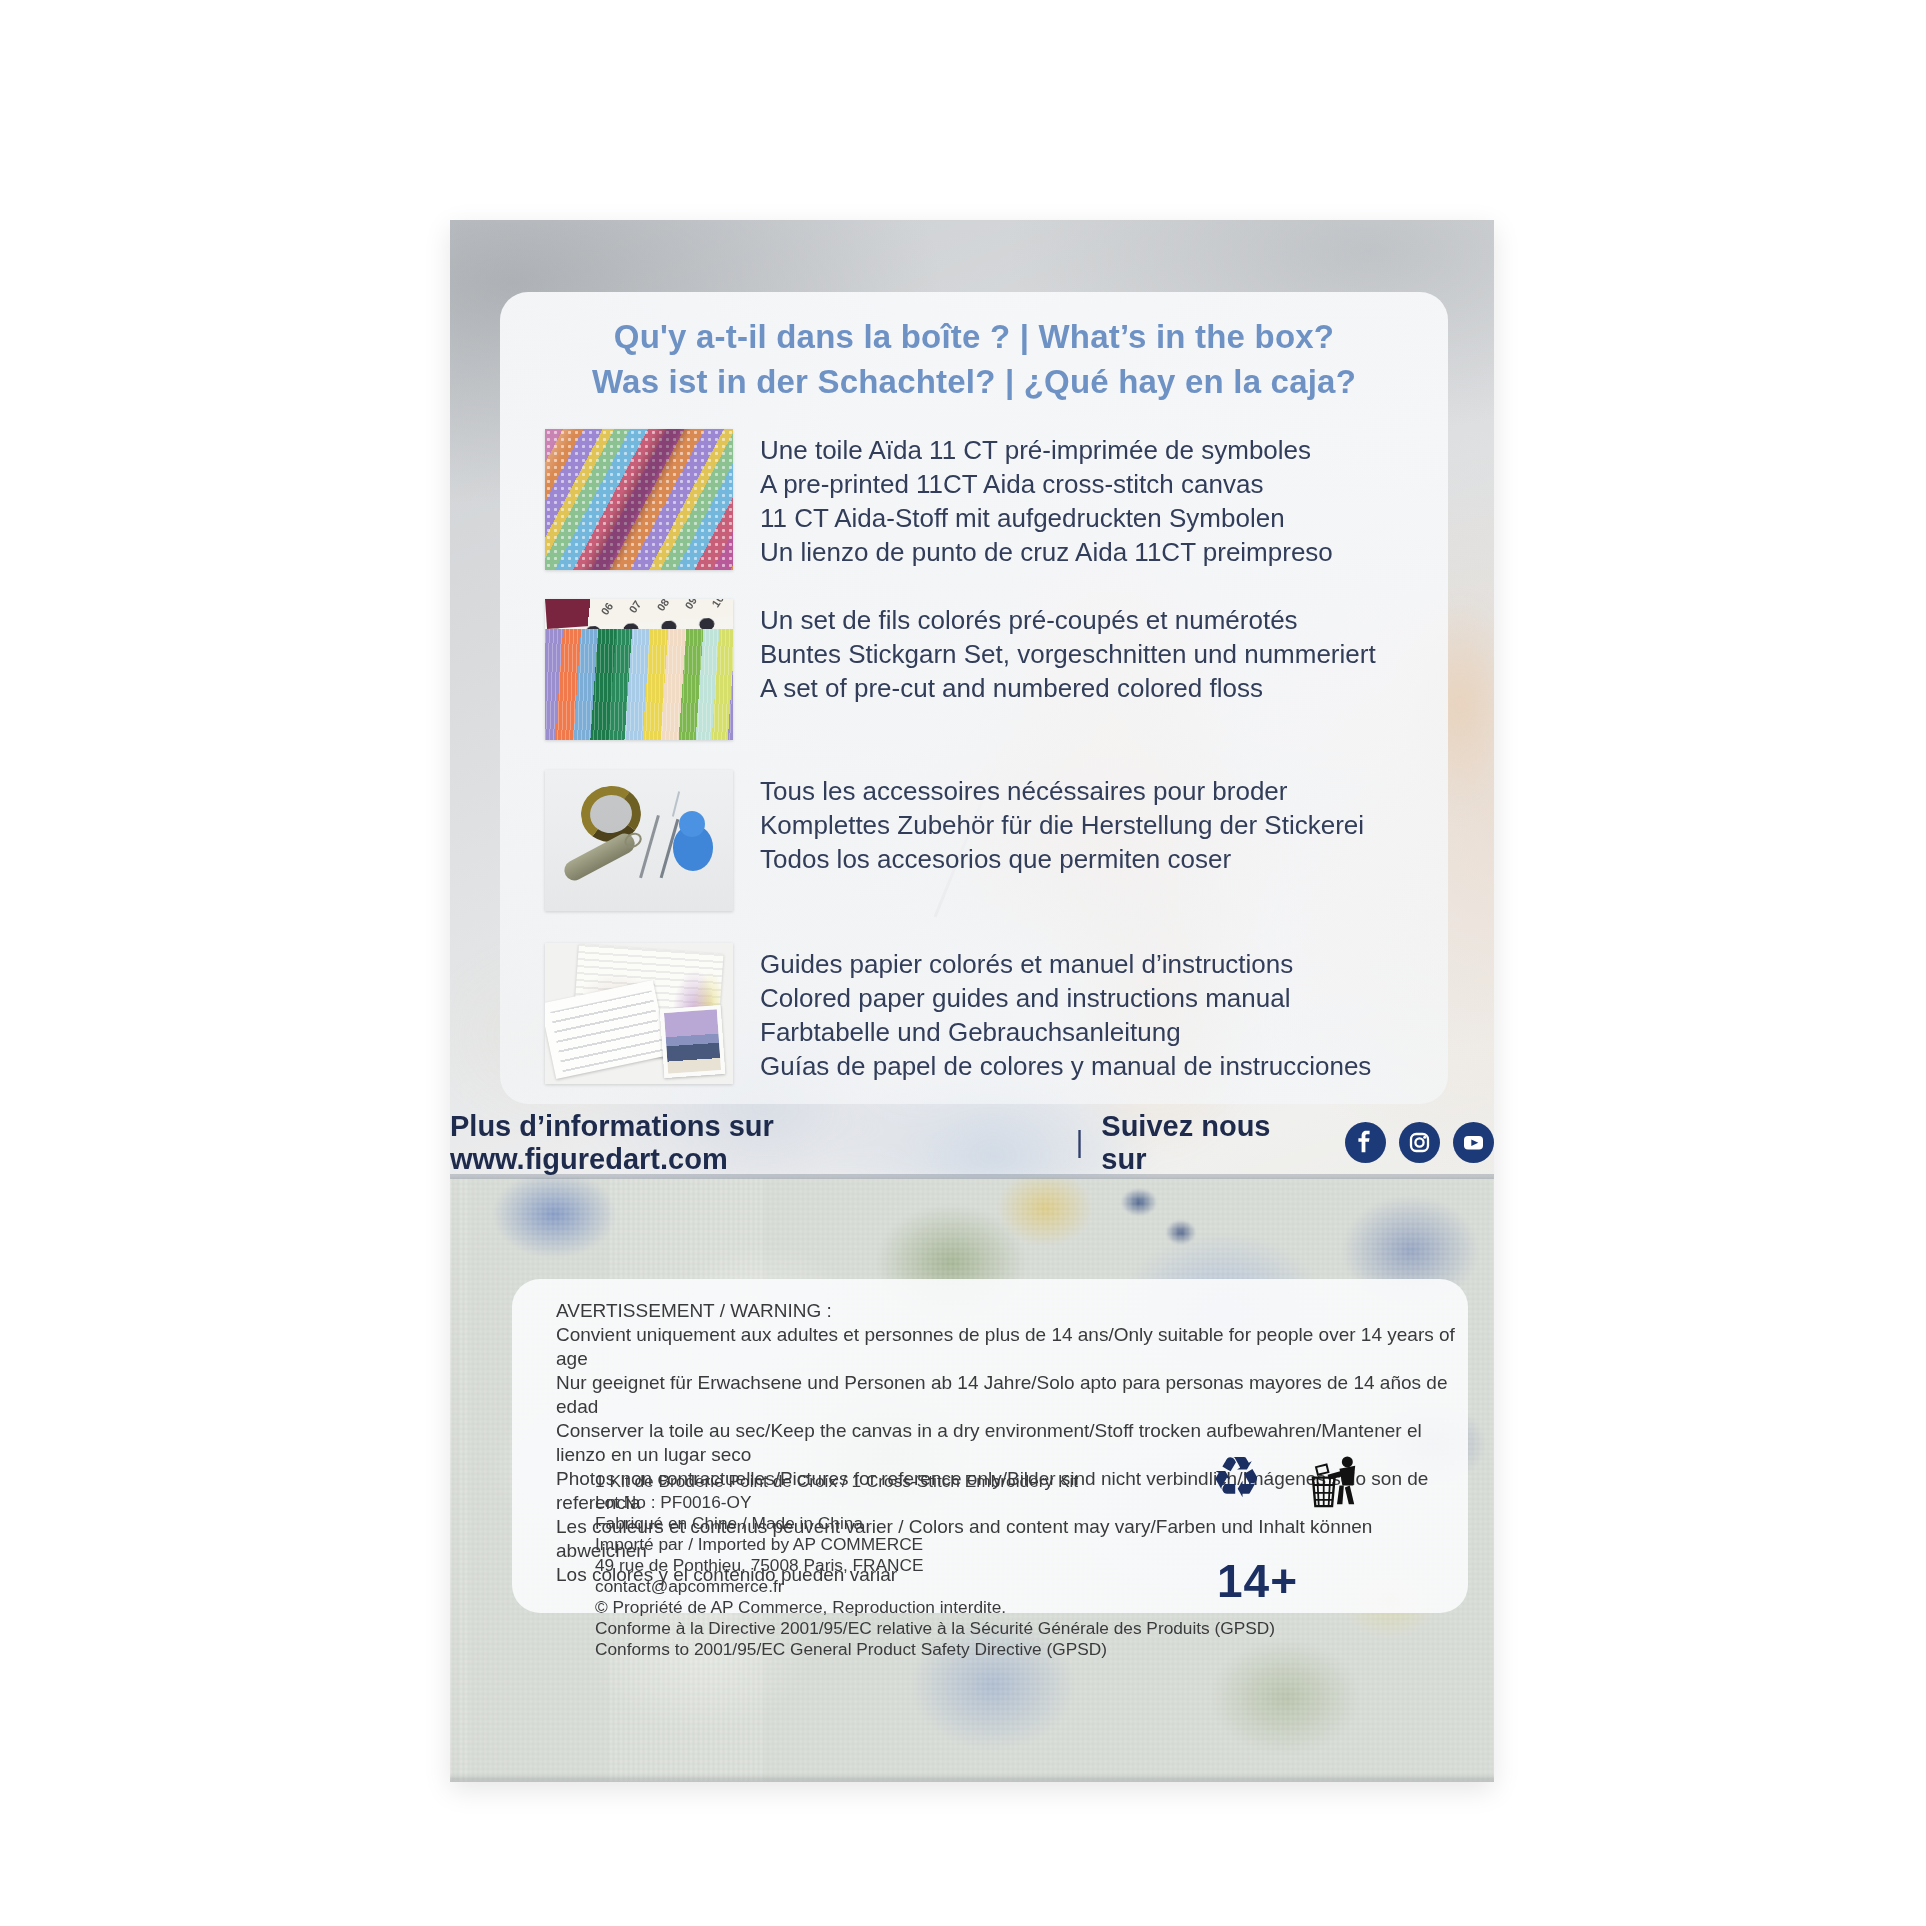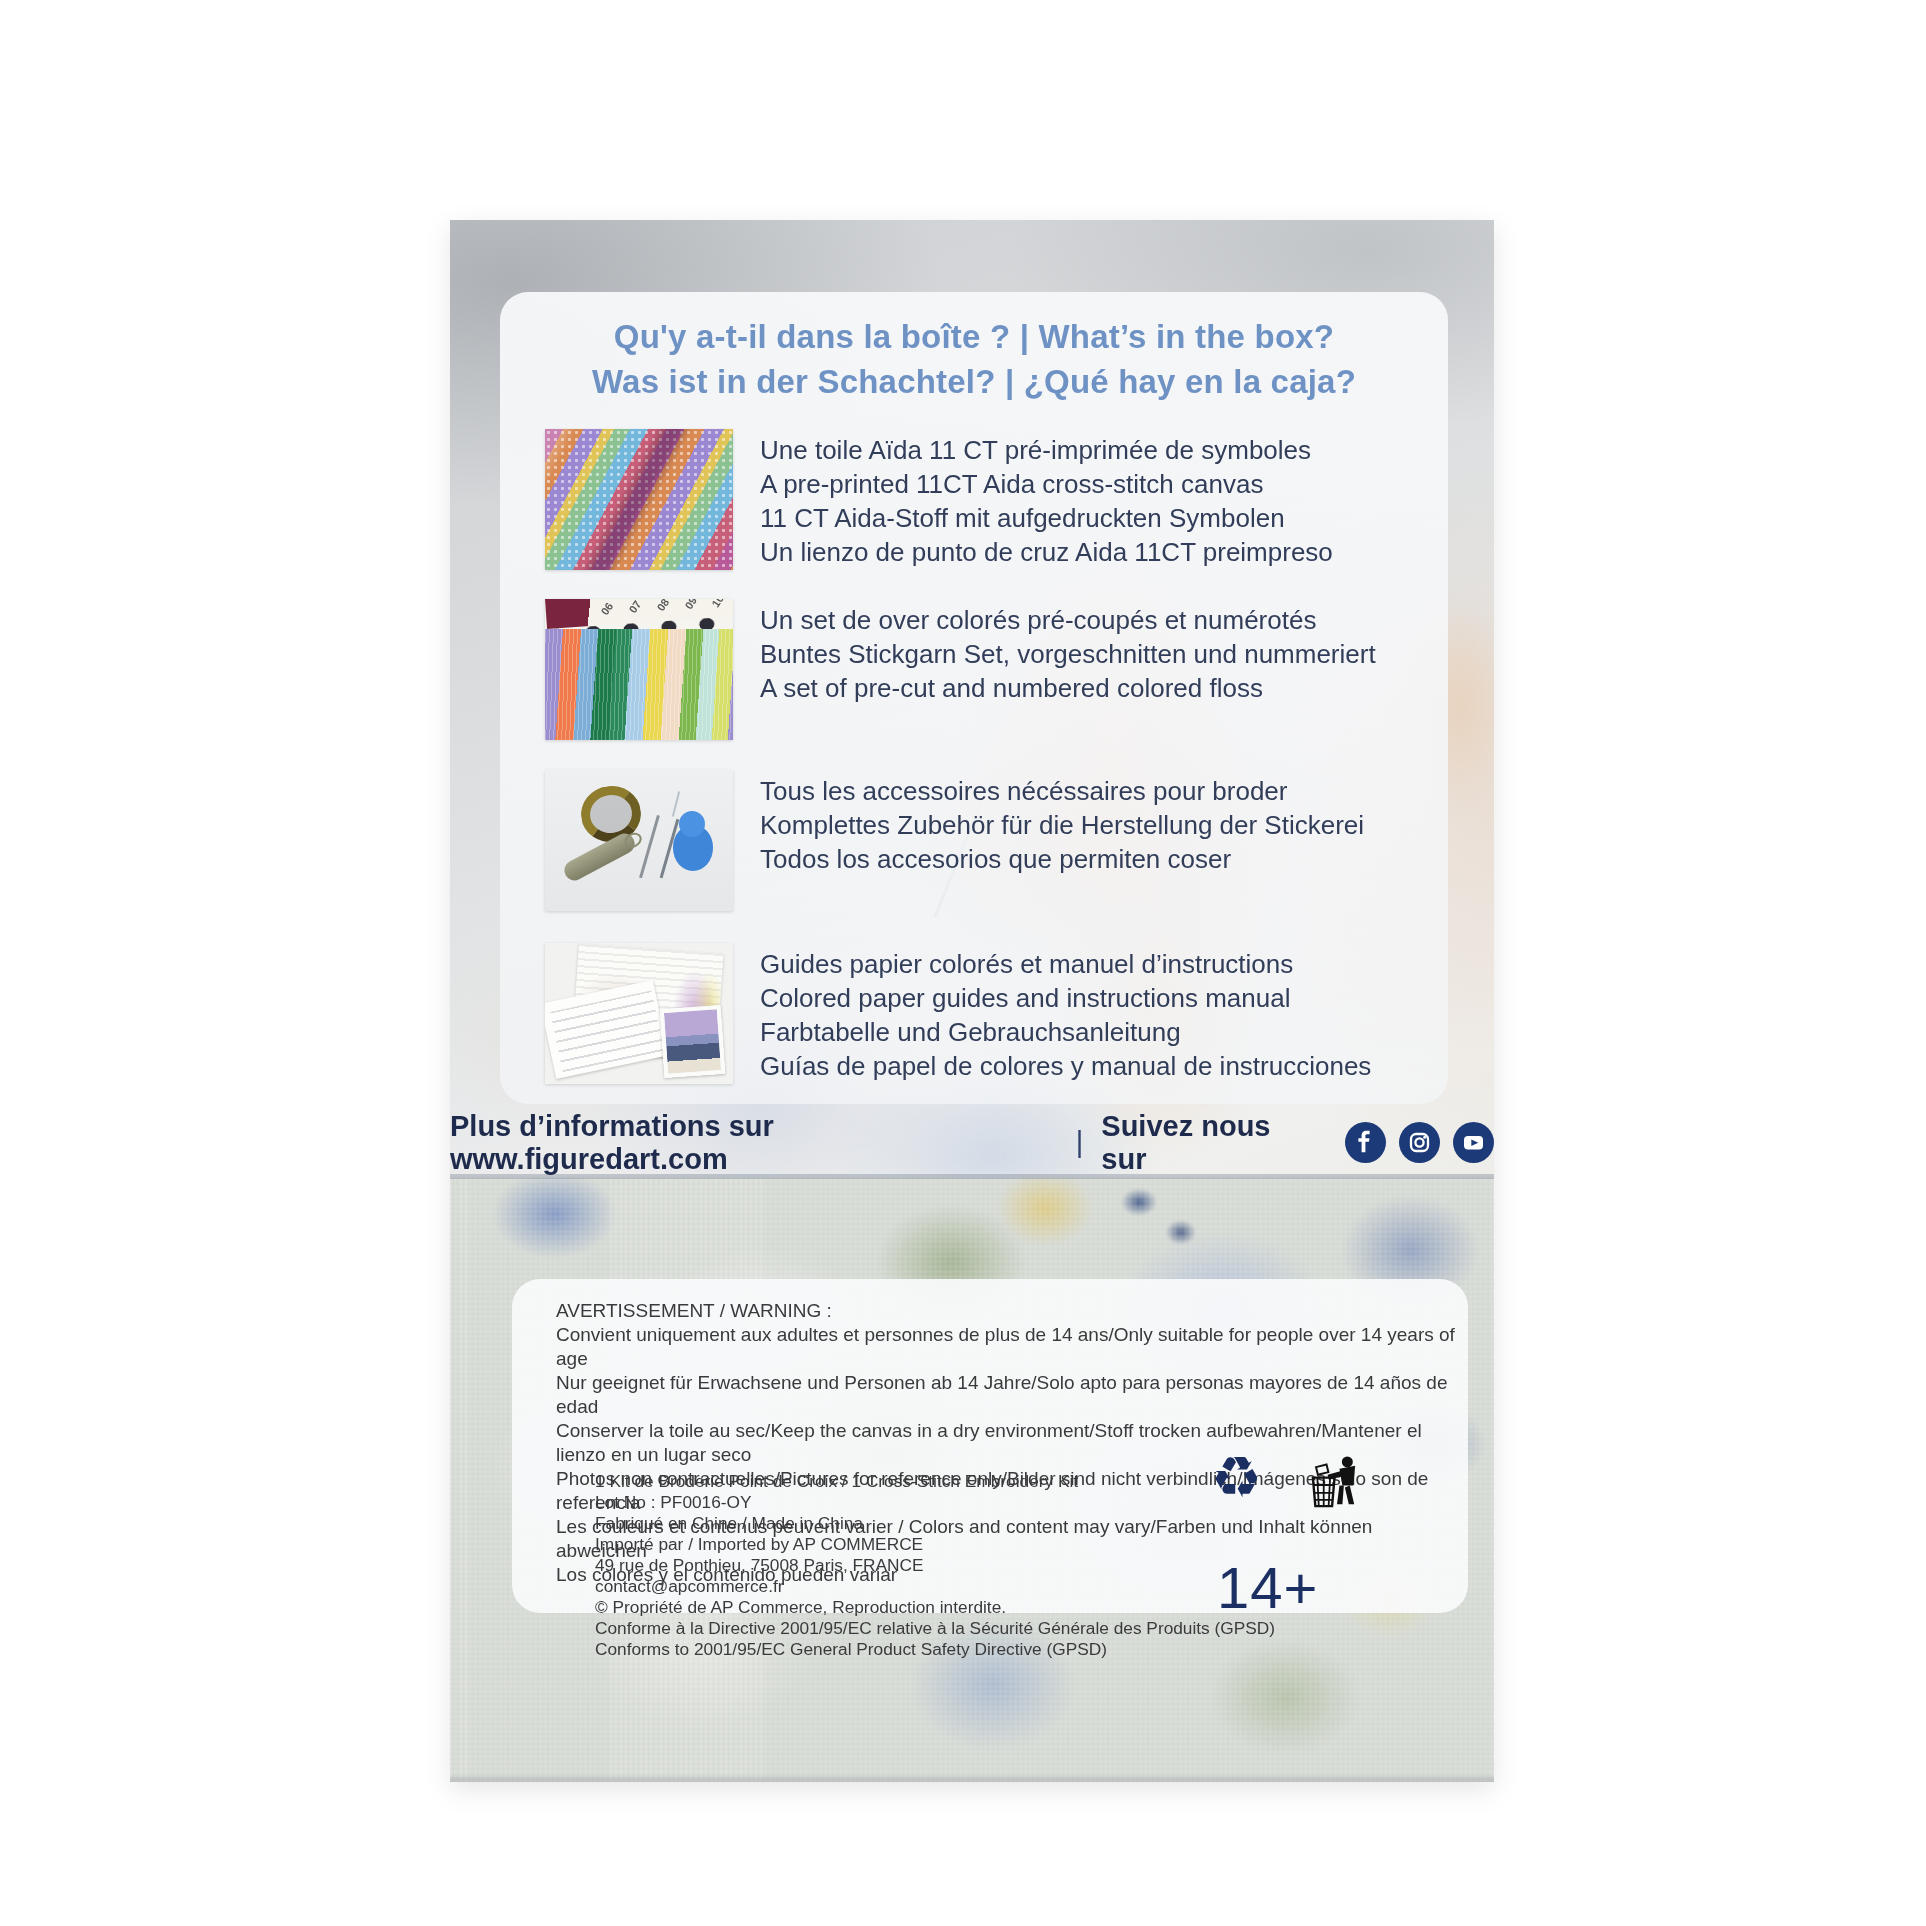--- a/index.html
+++ b/index.html
@@ -123,21 +123,21 @@
   .footer-row .sep{font-weight:normal;color:#31406a;margin:0 2px;}
   .social{display:flex;gap:13px;align-items:center;margin-left:6px;}
   .soc{width:41px;height:41px;display:block;}
 
   
   .warning{position:absolute;left:44px;top:20px;font-size:19px;line-height:24px;color:#3a3a3c;}
   .legal{position:absolute;left:44px;top:192px;font-size:17.3px;line-height:21px;color:#3a3a3c;margin-left:39px;}
 
   .recycle{position:absolute;left:699px;top:170px;font-size:57px;line-height:57px;color:#1c2f63;font-family:"DejaVu Sans",sans-serif;}
   .tidyman{position:absolute;left:792px;top:176px;width:65px;height:61px;}
-  .age{position:absolute;left:705px;top:275px;font-size:58px;font-weight:normal;color:#1c2f63;letter-spacing:1px;}
+  .age{position:absolute;left:705px;top:275px;font-size:46px;font-weight:bold;color:#1c2f63;letter-spacing:1px;}
 </style>
 </head>
 <body>
 
 <div class="box">
 
   <div class="photo-top"></div>
   <div class="photo-mid"></div>
   <div class="hand-blob"></div>
   <div class="hand-blob2"></div>
@@ -172,21 +172,21 @@
           <span class="floss-num" style="left:83px">07</span>
           <span class="floss-num" style="left:111px">08</span>
           <span class="floss-num" style="left:139px">09</span>
           <span class="floss-num" style="left:166px">10</span>
         </div>
         <div class="floss-knots"></div>
         <div class="floss-threads"></div>
         <div class="floss-strands"></div>
       </div>
       <div class="item-text">
-        <div>Un set de over colorés pré-coupés et numérotés</div>
+        <div>Un set de fils colorés pré-coupés et numérotés</div>
         <div>Buntes Stickgarn Set, vorgeschnitten und nummeriert</div>
         <div>A set of pre-cut and numbered colored floss</div>
       </div>
     </div>
 
     <div class="item item-3">
       <div class="thumb thumb-acc">
         <div class="acc-ring"></div>
         <div class="acc-threader"></div>
         <div class="acc-needle1"></div>

